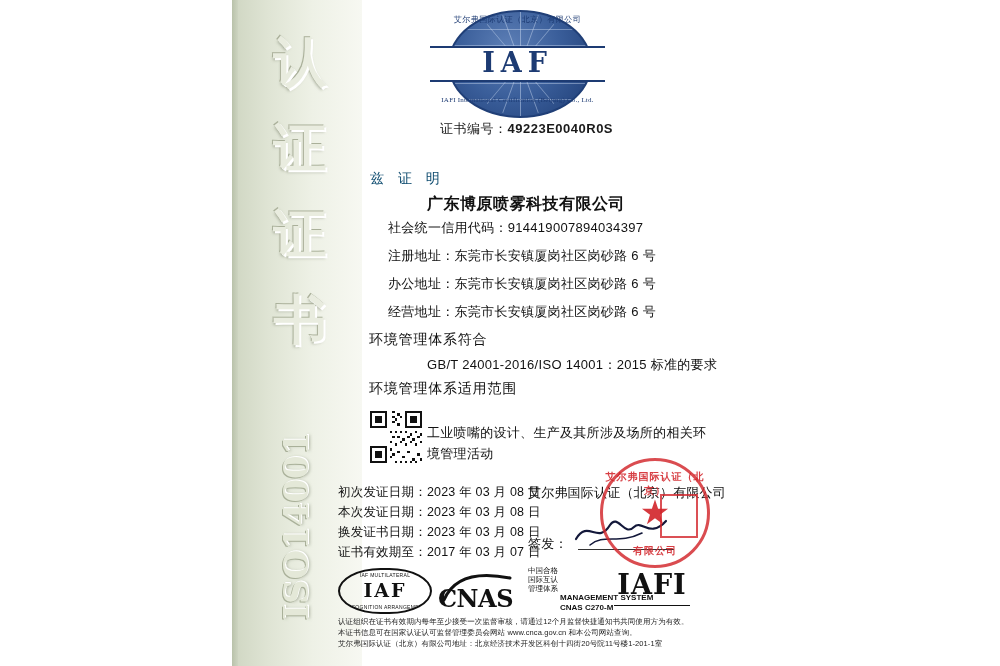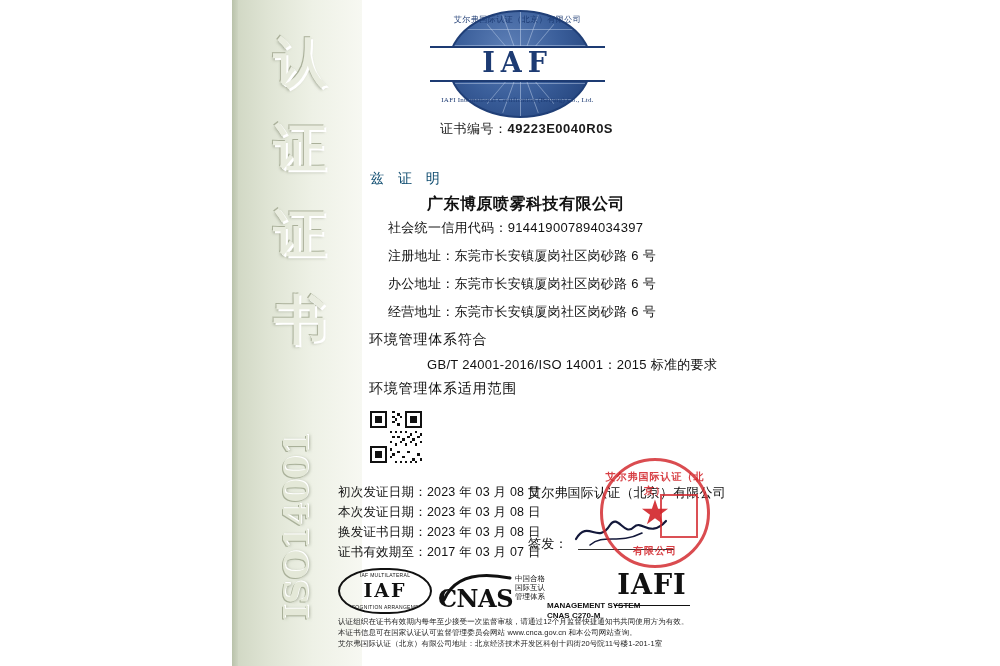--- a/index.html
+++ b/index.html
@@ -358,26 +358,25 @@
   }
   .cnas .swoosh {
     position: absolute;
     left: 2px;
     top: 2px;
     width: 84px;
     height: 40px;
   }
   .ms-block {
     position: absolute;
-    left: 177px;
+    left: 190px;
     top: 0;
     font-size: 8px;
     line-height: 10px;
     color: #111;
-    margin-top: 8px;
   }
   .ms-block .cn { font-size: 7.5px; line-height: 9px; }
   .ms-block .en { font-weight: bold; font-size: 8px; padding-left: 32px; }
   .iaf-bottom {
     position: absolute;
     left: 268px;
     top: 2px;
     width: 92px;
     height: 42px;
     text-align: center;
@@ -460,20 +459,21 @@
   <div class="field f3">
     <span>办公地址：</span><span>东莞市长安镇厦岗社区岗砂路 6 号</span>
   </div>
   <div class="field f4">
     <span>经营地址：</span><span>东莞市长安镇厦岗社区岗砂路 6 号</span>
   </div>
 
   <div class="section-head sh1">环境管理体系符合</div>
   <div class="standard">GB/T 24001-2016/ISO 14001：2015 标准的要求</div>
   <div class="section-head sh2">环境管理体系适用范围</div>
+  <div class="scope">工业喷嘴的设计、生产及其所涉及场所的相关环境管理活动</div>
 
   <div class="qr">
     <svg width="52" height="52" viewBox="0 0 21 21" shape-rendering="crispEdges">
       <rect width="21" height="21" fill="#fff"></rect>
       <g fill="#111">
         <rect x="0" y="0" width="7" height="1"></rect>
           <rect x="0" y="6" width="7" height="1"></rect>
         <rect x="0" y="0" width="1" height="7"></rect>
           <rect x="6" y="0" width="1" height="7"></rect>
         <rect x="2" y="2" width="3" height="3"></rect>

